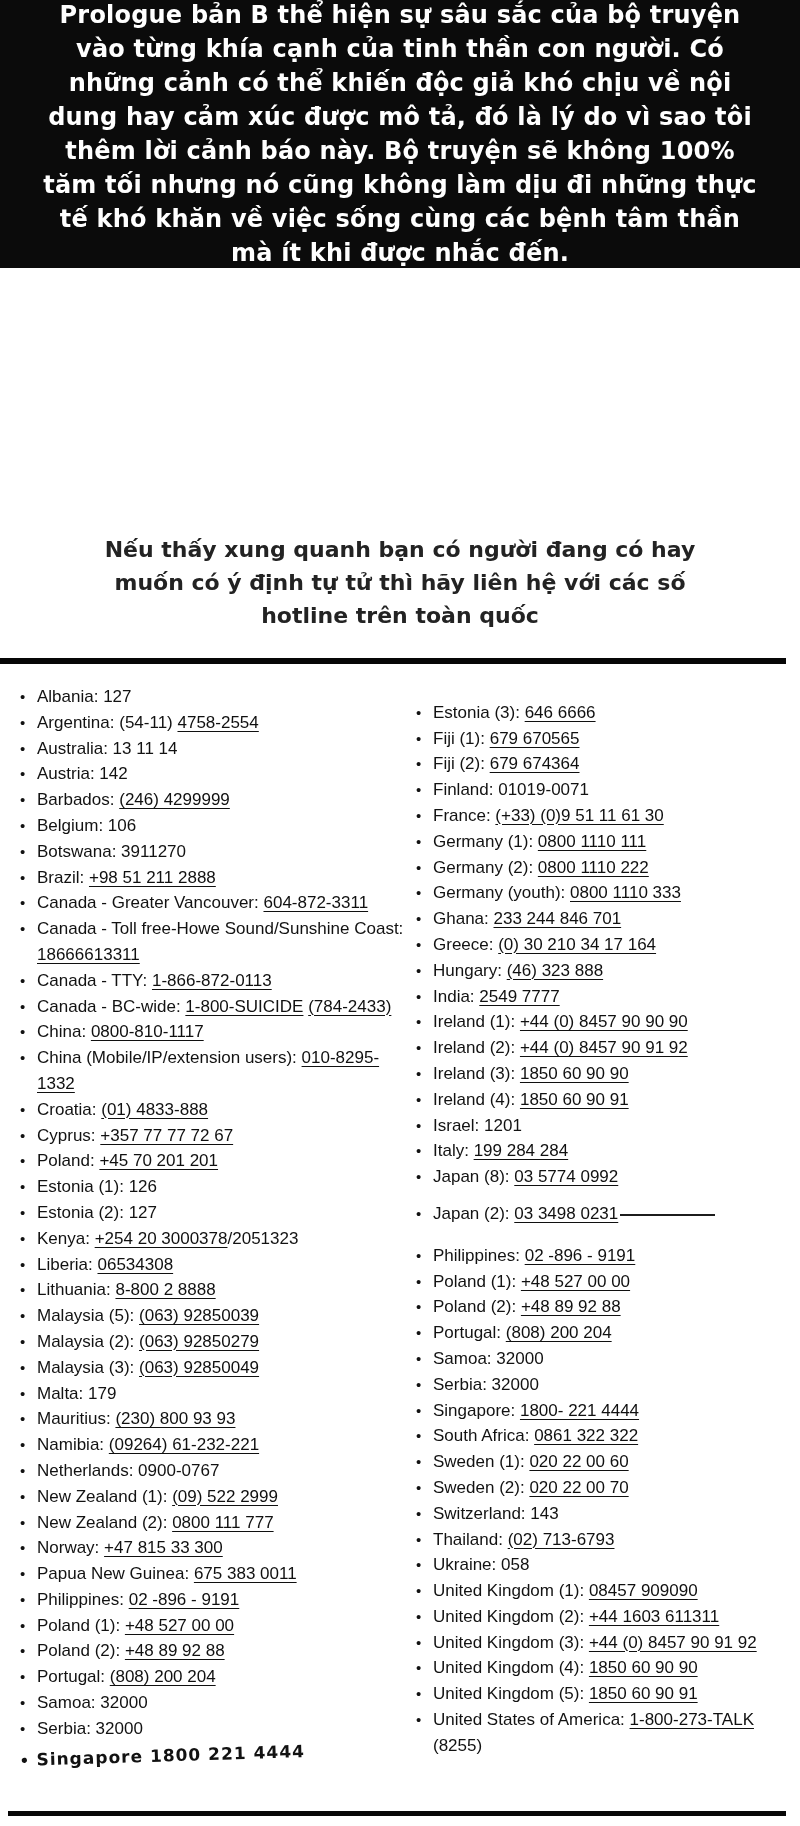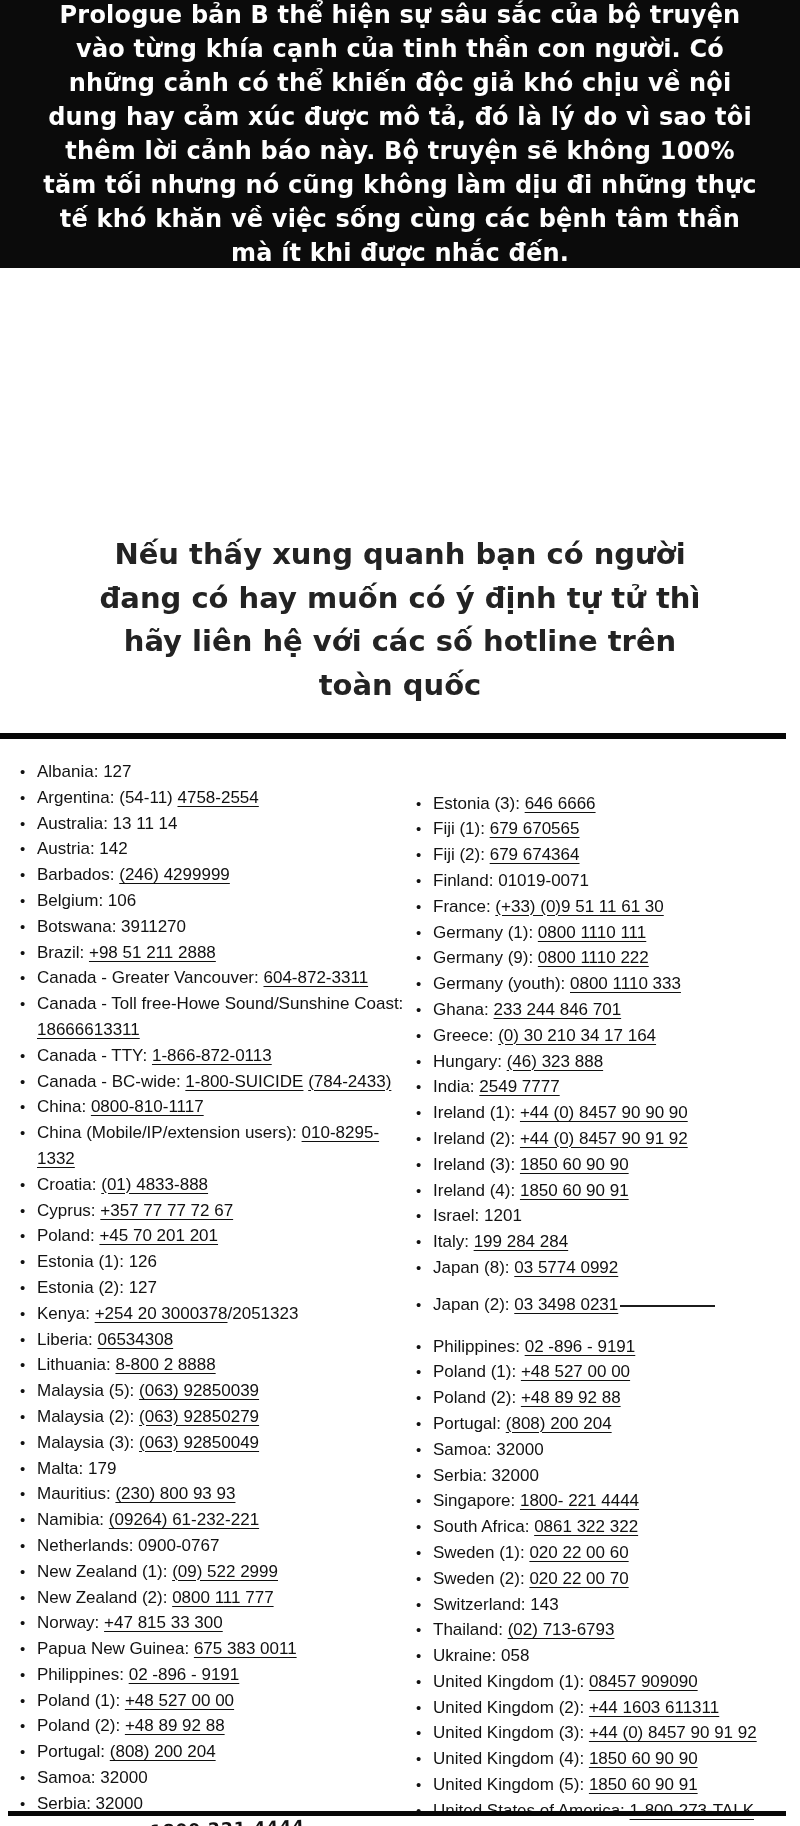--- a/index.html
+++ b/index.html
@@ -23,30 +23,30 @@
     font-size:24px; line-height:1.42;
     text-align:center;
     letter-spacing:.2px;
   }
   .heading {
     margin:265px auto 0;
     width:630px;
     text-align:center;
     font-family:"DejaVu Sans",sans-serif;
     font-weight:bold;
-    font-size:29px; line-height:1.5;
+    font-size:22px; line-height:1.5;
     color:#232323;
   }
   .divider-top {
     margin-top:26px;
     width:786px; height:6px;
     background:#060606;
   }
   .columns {
-    display:flex; align-items:flex-end;
+    display:flex; align-items:center;
     padding:20px 6px 0 20px;
   }
   ul.col { list-style:none; }
   ul.col-left  { width:390px; flex:none; }
   ul.col-right { flex:1; margin-left:6px; }
   ul.col li {
     font-size:17px; line-height:25.8px;
     padding-left:17px; text-indent:-17px;
     color:#121212;
   }
@@ -134,21 +134,21 @@
         <li><span class="bullet">•</span><span class="plain">Serbia: 32000</span></li>
         <li class="handwritten"><span class="bullet">•</span><span class="plain">Singapore 1800 221 4444</span></li>
       </ul>
     <ul class="col col-right">
         <li><span class="bullet">•</span><span class="plain">Estonia (3): </span><span class="lnk">646 6666</span></li>
         <li><span class="bullet">•</span><span class="plain">Fiji (1): </span><span class="lnk">679 670565</span></li>
         <li><span class="bullet">•</span><span class="plain">Fiji (2): </span><span class="lnk">679 674364</span></li>
         <li><span class="bullet">•</span><span class="plain">Finland: 01019-0071</span></li>
         <li><span class="bullet">•</span><span class="plain">France: </span><span class="lnk">(+33) (0)9 51 11 61 30</span></li>
         <li><span class="bullet">•</span><span class="plain">Germany (1): </span><span class="lnk">0800 1110 111</span></li>
-        <li><span class="bullet">•</span><span class="plain">Germany (9): </span><span class="lnk">0800 1110 222</span></li>
+        <li><span class="bullet">•</span><span class="plain">Germany (2): </span><span class="lnk">0800 1110 222</span></li>
         <li><span class="bullet">•</span><span class="plain">Germany (youth): </span><span class="lnk">0800 1110 333</span></li>
         <li><span class="bullet">•</span><span class="plain">Ghana: </span><span class="lnk">233 244 846 701</span></li>
         <li><span class="bullet">•</span><span class="plain">Greece: </span><span class="lnk">(0) 30 210 34 17 164</span></li>
         <li><span class="bullet">•</span><span class="plain">Hungary: </span><span class="lnk">(46) 323 888</span></li>
         <li><span class="bullet">•</span><span class="plain">India: </span><span class="lnk">2549 7777</span></li>
         <li><span class="bullet">•</span><span class="plain">Ireland (1): </span><span class="lnk">+44 (0) 8457 90 90 90</span></li>
         <li><span class="bullet">•</span><span class="plain">Ireland (2): </span><span class="lnk">+44 (0) 8457 90 91 92</span></li>
         <li><span class="bullet">•</span><span class="plain">Ireland (3): </span><span class="lnk">1850 60 90 90</span></li>
         <li><span class="bullet">•</span><span class="plain">Ireland (4): </span><span class="lnk">1850 60 90 91</span></li>
         <li><span class="bullet">•</span><span class="plain">Israel: 1201</span></li>

